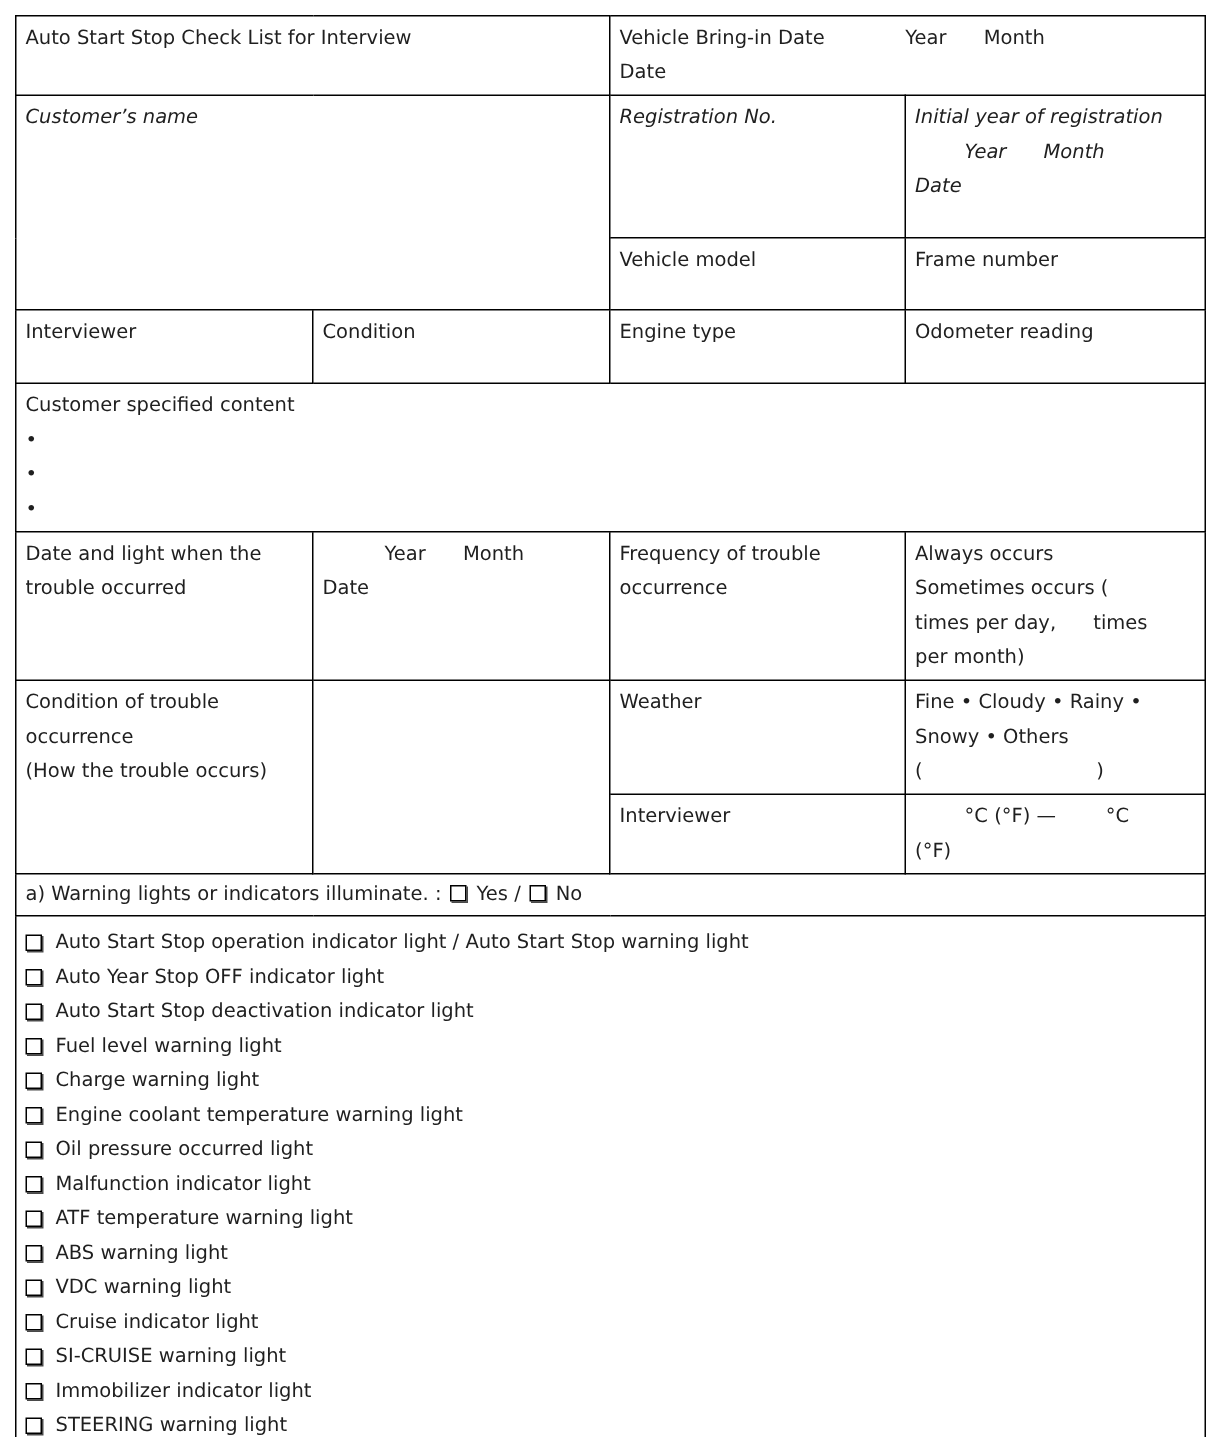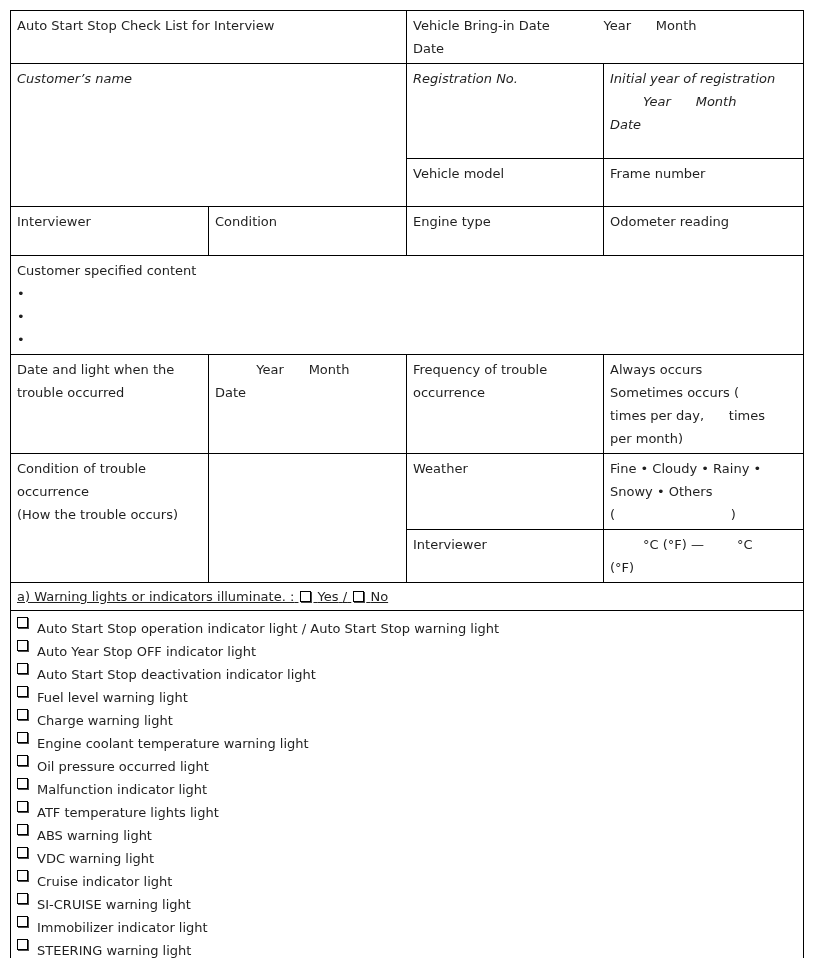--- a/index.html
+++ b/index.html
@@ -23,30 +23,30 @@
   col.c3 { width: 197px; } col.c4 { width: 200px; }
   tr.r1  { height: 50px; }
   tr.r2  { height: 95px; font-style: italic; }
   tr.r3  { height: 48px; }
   tr.r4  { height: 49px; }
   tr.r5  { height: 96px; }
   tr.r6  { height: 95px; }
   tr.r7  { height: 72px; padding-left: 11px; }
   tr.r8  { height: 47px; }
   tr.r9  { height: 28px; }
-  tr.r9 td { padding-top: 2px; padding-bottom: 2px; text-decoration: underline; }
+  tr.r9 td { padding-top: 2px; padding-bottom: 2px; }
   tr.r10 td { padding-top: 6px; padding-bottom: 6px; }
   .cbx {
     display: inline-block; width: 9px; height: 9px;
     border: 1px solid #000; background: #fff;
     box-shadow: 1px 1px 0 #4a4a4a;
     vertical-align: -1px; flex: 0 0 auto;
   }
   .inline-cbx { margin: 0 2px; }
-  .check-item { display: flex; align-items: flex-start; gap: 9px; line-height: 23px; }
+  .check-item { display: flex; align-items: center; gap: 9px; line-height: 23px; }
   .bullet-line { line-height: 23px; }
 </style>
 </head>
 <body>
 
 <div class="page">
   <table class="form">
     <colgroup>
         <col class="c1">
         <col class="c2">
@@ -209,21 +209,21 @@
                 <span data-bind-item="">Oil pressure occurred light</span>
               </div>
 
               <div class="check-item">
                 <span class="cbx"></span>
                 <span data-bind-item="">Malfunction indicator light</span>
               </div>
 
               <div class="check-item">
                 <span class="cbx"></span>
-                <span data-bind-item="">ATF temperature lights light</span>
+                <span data-bind-item="">ATF temperature warning light</span>
               </div>
 
               <div class="check-item">
                 <span class="cbx"></span>
                 <span data-bind-item="">ABS warning light</span>
               </div>
 
               <div class="check-item">
                 <span class="cbx"></span>
                 <span data-bind-item="">VDC warning light</span>

